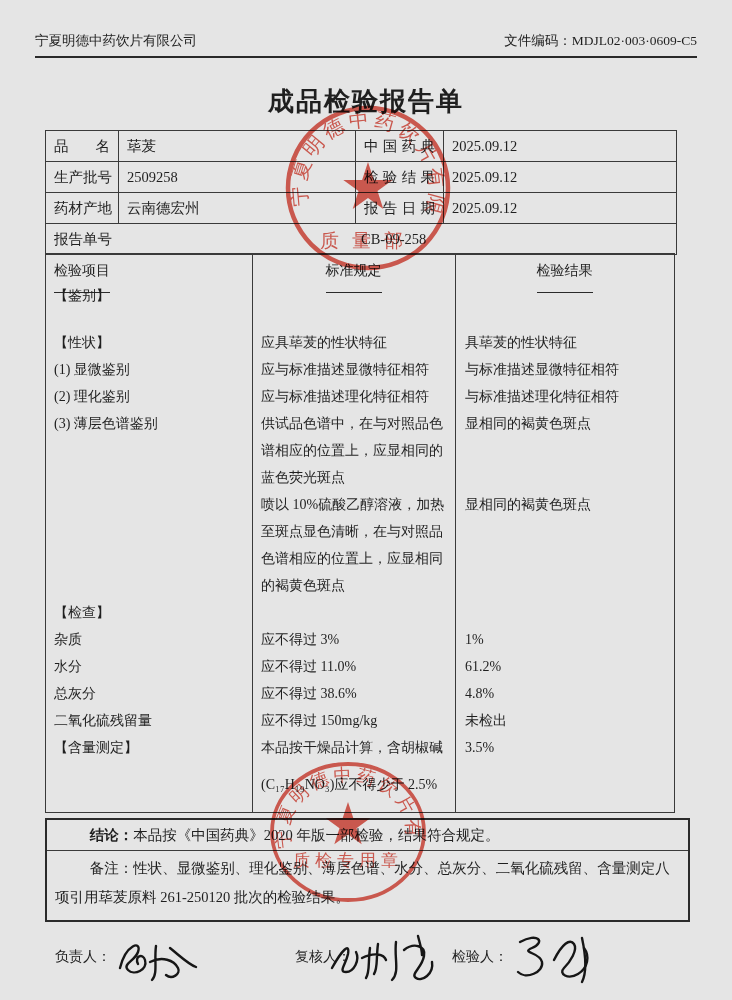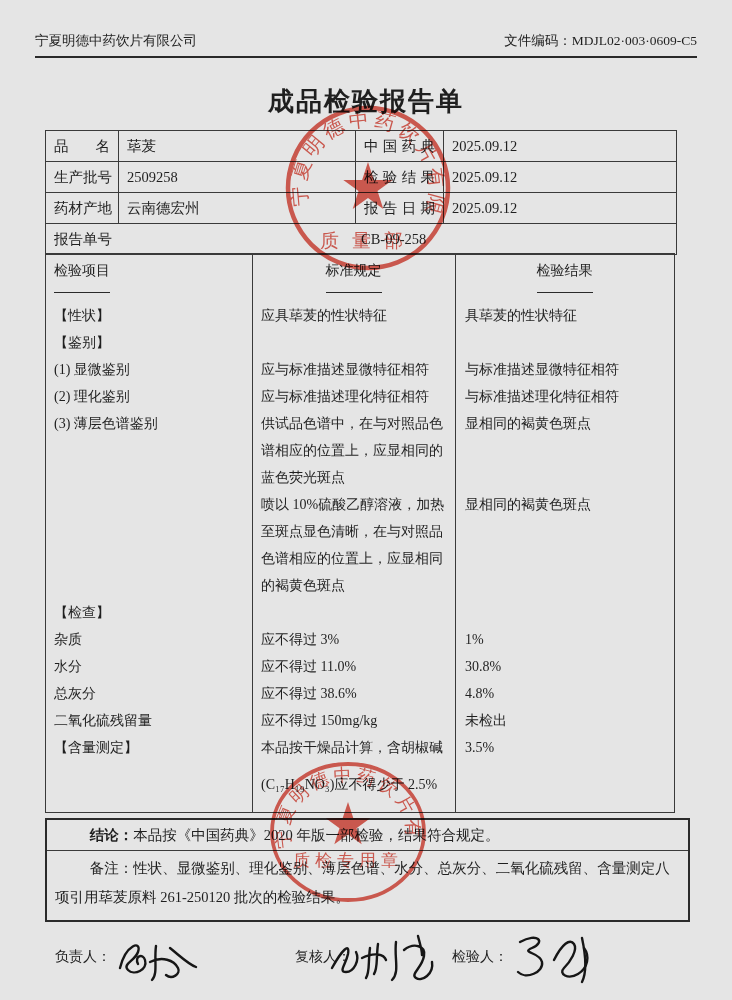--- a/index.html
+++ b/index.html
@@ -94,31 +94,31 @@
   <div class="insp">
     <div class="vdiv" style="left:206px;"></div>
     <div class="vdiv" style="left:409px;"></div>
 
     <div class="insp-head">
       <span class="h1"><span class="ul">检验项目</span></span>
       <span class="h2"><span class="ul">标准规定</span></span>
       <span class="h3"><span class="ul">检验结果</span></span>
     </div>
 
+    <div class="irow">
+      <span class="c1">【鉴别】</span>
+      <span class="c2"></span>
+      <span class="c3"></span>
+    </div>
     <div class="irow mt20">
       <span class="c1">【性状】</span>
       <span class="c2">应具荜茇的性状特征</span>
       <span class="c3">具荜茇的性状特征</span>
     </div>
     <div class="irow">
-      <span class="c1">【鉴别】</span>
-      <span class="c2"></span>
-      <span class="c3"></span>
-    </div>
-    <div class="irow">
       <span class="c1">(1) 显微鉴别</span>
       <span class="c2">应与标准描述显微特征相符</span>
       <span class="c3">与标准描述显微特征相符</span>
     </div>
     <div class="irow">
       <span class="c1">(2) 理化鉴别</span>
       <span class="c2">应与标准描述理化特征相符</span>
       <span class="c3">与标准描述理化特征相符</span>
     </div>
     <div class="irow">
@@ -137,21 +137,21 @@
       <span class="c3"></span>
     </div>
     <div class="irow">
       <span class="c1">杂质</span>
       <span class="c2">应不得过 3%</span>
       <span class="c3">1%</span>
     </div>
     <div class="irow">
       <span class="c1">水分</span>
       <span class="c2">应不得过 11.0%</span>
-      <span class="c3">30.8%</span>
+      <span class="c3">61.2%</span>
     </div>
     <div class="irow">
       <span class="c1">总灰分</span>
       <span class="c2">应不得过 38.6%</span>
       <span class="c3">4.8%</span>
     </div>
     <div class="irow">
       <span class="c1">二氧化硫残留量</span>
       <span class="c2">应不得过 150mg/kg</span>
       <span class="c3">未检出</span>

